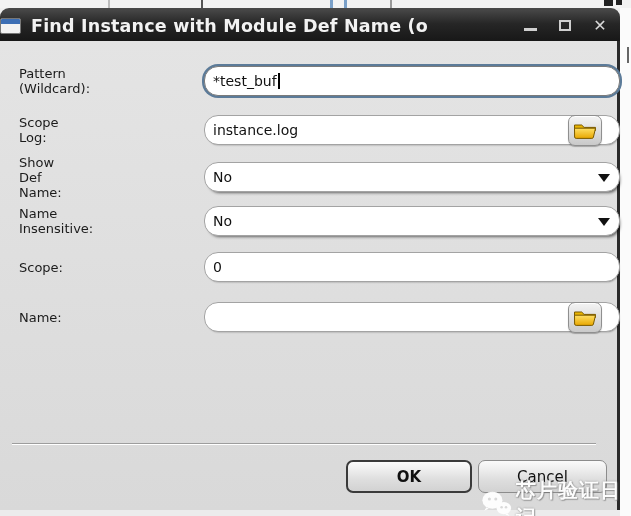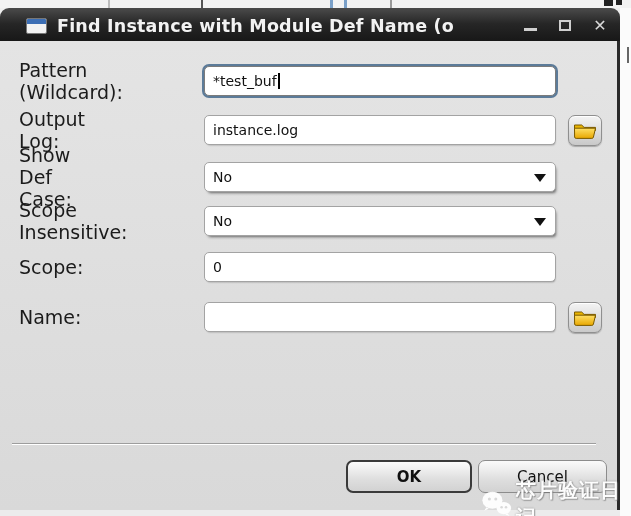--- a/index.html
+++ b/index.html
@@ -14,21 +14,21 @@
   .bg-line { position:absolute; top:0; height:8px; }
   .bg-right { position:absolute; left:620px; top:8px; width:11px; height:508px; background:#fbfbfb; }
   .bg-vline { position:absolute; left:627px; top:47px; width:2px; height:16px; background:#666; }
   .bg-bottom { position:absolute; left:0; top:510px; width:620px; height:6px; background:#ececec; }
 
   
   .titlebar {
     position:absolute; left:0; top:8px; width:620px; height:35px;
     background:linear-gradient(#4b4b4b 0%, #262626 45%, #161616 100%);
     border-radius:9px 9px 0 0;
-    display:flex; align-items:center; padding:0 12px 0 26px;
+    display:flex; align-items:center; padding:0 12px 0 0;
   }
   .win-icon { width:21px; height:16px; background:#f2f2f2; border:1px solid #777;
     border-radius:2px; position:relative; flex:0 0 auto; }
   .win-icon:before { content:""; position:absolute; left:0; top:0; right:0; height:5px;
     background:#3c6eb4; border-radius:1px 1px 0 0; }
   .title-text { color:#f2f2f2; font-weight:bold; font-size:17.5px; margin-left:10px;
     white-space:nowrap; overflow:hidden; flex:1 1 auto; letter-spacing:.2px; }
   .win-controls { display:flex; align-items:center; gap:19px; margin-left:8px; }
   .ctl { width:16px; height:16px; display:flex; align-items:center; justify-content:center; cursor:default; }
   .min-glyph { width:13px; height:3px; background:#cfcfcf; margin-top:8px; }
@@ -37,24 +37,24 @@
 
   .frame-left  { position:absolute; left:0; top:41px; width:6px; height:416px; background:#222; }
   .frame-right { position:absolute; left:617px; top:41px; width:3px; height:469px; background:#2a2a2a; }
   .body {
     position:absolute; left:0; top:41px; width:617px; height:469px;
     background:linear-gradient(#e4e4e4, #d9d9d9);
   }
 
   
   .row { position:absolute; height:30px; display:flex; align-items:center; }
-  .row-label { position:absolute; left:19px; font-size:19px; color:#1b1b1b; }
+  .row-label { position:absolute; left:19px; font-size:13px; color:#1b1b1b; }
   .field {
-    position:absolute; left:204px; width:352px; height:30px;
-    background:#fff; border:1px solid #a3a3a3; border-radius:5px;
+    position:absolute; left:204px; width:416px; height:30px;
+    background:#fff; border:1px solid #a3a3a3; border-radius:14px;
     display:flex; align-items:center; padding:0 8px;
     font-size:14px; color:#111;
     box-shadow:1px 2px 2px -2px rgba(0,0,0,.45);
   }
   .field.focused {
     border:1px solid #7b7b7b;
     box-shadow:0 0 0 2px #5c7b99, 1px 2px 2px -2px rgba(0,0,0,.45);
   }
   .caret { display:inline-block; width:2px; height:16px; background:#000; margin-left:1px; }
   .combo { cursor:default; box-shadow:2px 3px 3px -2px rgba(0,0,0,.55); font-weight:normal; }
@@ -150,42 +150,42 @@
 
     <div class="row" style="top:25px">
       <span class="row-label">Pattern (Wildcard):</span>
       <div class="field focused">
         <span>*test_buf</span>
           <span class="caret"></span>
       </div>
     </div>
 
     <div class="row" style="top:74px">
-      <span class="row-label">Output Log:</span>
+      <span class="row-label">Scope Log:</span>
       <div class="field">
         <span>instance.log</span>
       </div>
       <div class="folder-btn" style="top:0">
         <svg width="24" height="19" viewBox="0 0 24 19">
           <path d="M1.5 4 h7.2 l2.4 2.4 h11.4 v3 H1.5 z" fill="#e9b400" stroke="#7a5a00" stroke-width="1"></path>
           <path d="M1.5 7.2 h21 l-2.1 9 a1.6 1.6 0 0 1 -1.6 1.2 h-15.6 a1.6 1.6 0 0 1 -1.6 -1.4 z" fill="url(#foldg)" stroke="#7a5a00" stroke-width="1"></path>
         </svg>
       </div>
     </div>
 
     <div class="row" style="top:121px">
-      <span class="row-label">Show Def Case:</span>
+      <span class="row-label">Show Def Name:</span>
       <div class="field combo">
         <span>No</span>
         <span class="combo-arrow"></span>
       </div>
     </div>
 
     <div class="row" style="top:165px">
-      <span class="row-label">Scope Insensitive:</span>
+      <span class="row-label">Name Insensitive:</span>
       <div class="field combo">
         <span>No</span>
         <span class="combo-arrow"></span>
       </div>
     </div>
 
     <div class="row" style="top:211px">
       <span class="row-label">Scope:</span>
       <div class="field">
         <span>0</span>

